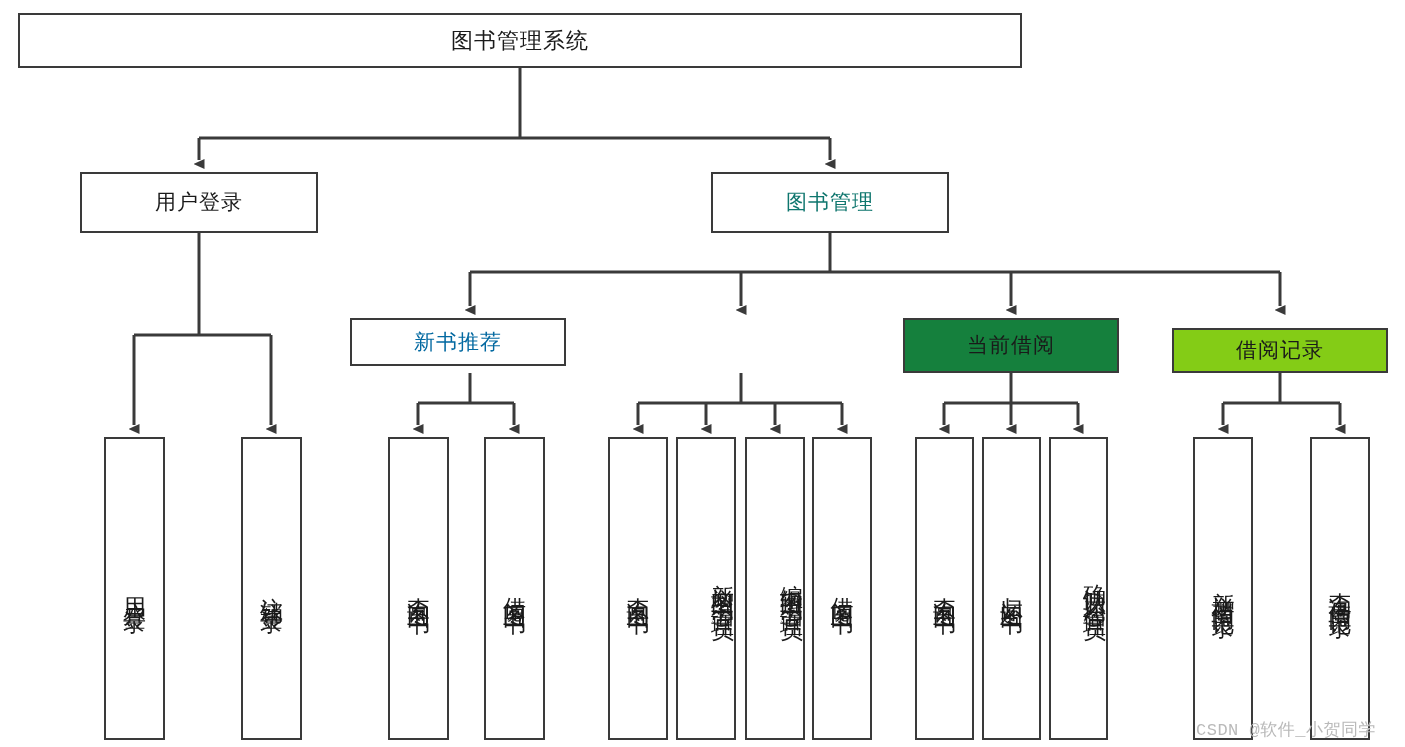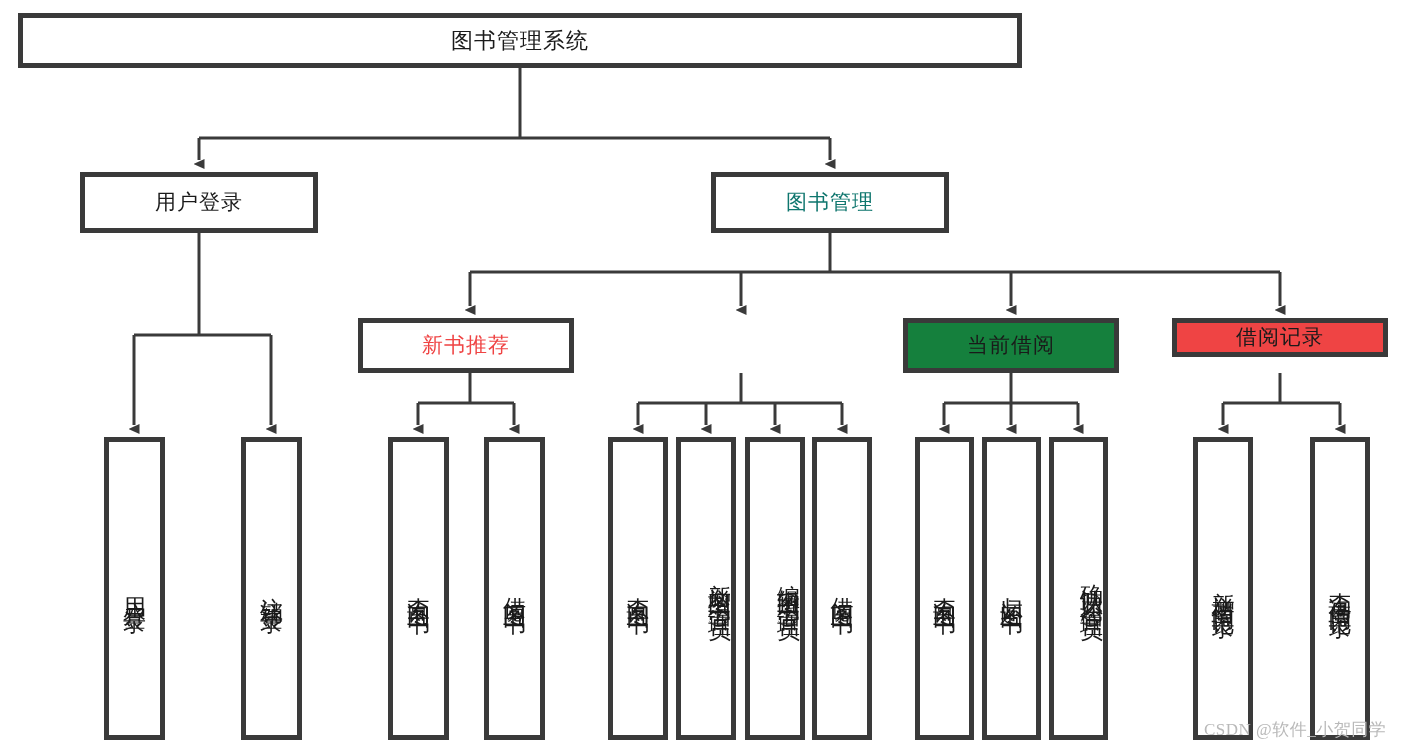--- a/index.html
+++ b/index.html
@@ -22,21 +22,21 @@
     position: absolute;
     left: 0;
     top: 0;
     width: 1405px;
     height: 747px;
     pointer-events: none;
   }
   .node {
     position: absolute;
     box-sizing: border-box;
-    border: 5px solid #6d28d9;
+    border: 2px solid #6d28d9;
     background: #ffffff;
     color: #1a1a1a;
     display: flex;
     align-items: center;
     justify-content: center;
     text-align: center;
     line-height: 1.18;
   }
   
   .node.h {
@@ -59,22 +59,21 @@
   .node.v.top {
     align-items: flex-start;
     justify-content: center;
   }
   .watermark {
     position: absolute;
     font-size: 17px;
     color: #b9b9b9;
     white-space: nowrap;
     letter-spacing: 0.5px;
-    font-family: Liberation Serif, serif;
-    padding-left: 8px;
+    font-family: Liberation Mono, monospace;
   }
 </style>
 </head>
 <body>
 
 <div id="canvas">
 
   <svg id="edges" viewBox="0 0 1405 747" width="1405" height="747">
     <defs>
       <marker id="arrow" markerWidth="10" markerHeight="11" refX="1" refY="5.5" orient="auto" markerUnits="userSpaceOnUse">
@@ -123,23 +122,23 @@
       <path d="M1223,403 L1223,425" marker-end="url(#arrow)"></path>
       <path d="M1340,403 L1340,425" marker-end="url(#arrow)"></path>
     </g>
   </svg>
 
   <div class="node h root" id="node-root" style="left: 18px; top: 13px; width: 1004px; height: 55px; border-color: rgb(58, 58, 58); background: rgb(255, 255, 255); color: rgb(26, 26, 26);">图书管理系统</div>
 
   <div class="node h" id="node-l2-0" style="left: 80px; top: 172px; width: 238px; height: 61px; border-color: rgb(58, 58, 58); background: rgb(255, 255, 255); color: rgb(26, 26, 26);">用户登录</div>
   <div class="node h" id="node-l2-1" style="left: 711px; top: 172px; width: 238px; height: 61px; border-color: rgb(58, 58, 58); background: rgb(255, 255, 255); color: #0f766e;">图书管理</div>
 
-  <div class="node h" id="node-l3-0" style="left: 358px; top: 318px; width: 216px; height: 55px; border-color: rgb(58, 58, 58); background: rgb(255, 255, 255); color: #ef4444;">新书推荐</div>
+  <div class="node h" id="node-l3-0" style="left: 350px; top: 318px; width: 216px; height: 48px; border-color: rgb(58, 58, 58); background: rgb(255, 255, 255); color: #0369a1;">新书推荐</div>
   <div class="node h" id="node-l3-2" style="left: 903px; top: 318px; width: 216px; height: 55px; border-color: rgb(58, 58, 58); background: #15803d; color: rgb(26, 26, 26);">当前借阅</div>
-  <div class="node h" id="node-l3-3" style="left: 1172px; top: 318px; width: 216px; height: 39px; border-color: rgb(58, 58, 58); background: #ef4444; color: rgb(26, 26, 26);">借阅记录</div>
+  <div class="node h" id="node-l3-3" style="left: 1172px; top: 328px; width: 216px; height: 45px; border-color: rgb(58, 58, 58); background: #84cc16; color: rgb(26, 26, 26);">借阅记录</div>
 
   <div class="node v" id="node-leaf-0" style="left: 104px; top: 437px; width: 61px; height: 303px; border-color: rgb(58, 58, 58); background: rgb(255, 255, 255); color: rgb(26, 26, 26);">用户登录</div>
   <div class="node v" id="node-leaf-1" style="left: 241px; top: 437px; width: 61px; height: 303px; border-color: rgb(58, 58, 58); background: rgb(255, 255, 255); color: rgb(26, 26, 26);">注销登录</div>
   <div class="node v" id="node-leaf-2" style="left: 388px; top: 437px; width: 61px; height: 303px; border-color: rgb(58, 58, 58); background: rgb(255, 255, 255); color: rgb(26, 26, 26);">查询图书</div>
   <div class="node v" id="node-leaf-3" style="left: 484px; top: 437px; width: 61px; height: 303px; border-color: rgb(58, 58, 58); background: rgb(255, 255, 255); color: rgb(26, 26, 26);">借阅图书</div>
   <div class="node v" id="node-leaf-4" style="left: 608px; top: 437px; width: 60px; height: 303px; border-color: rgb(58, 58, 58); background: rgb(255, 255, 255); color: rgb(26, 26, 26);">查询图书</div>
   <div class="node v top" id="node-leaf-5" style="left: 676px; top: 437px; width: 60px; height: 303px; border-color: rgb(58, 58, 58); background: rgb(255, 255, 255); color: rgb(26, 26, 26);">新增图书（管理员）</div>
   <div class="node v top" id="node-leaf-6" style="left: 745px; top: 437px; width: 60px; height: 303px; border-color: rgb(58, 58, 58); background: rgb(255, 255, 255); color: rgb(26, 26, 26);">编辑图书（管理员）</div>
   <div class="node v" id="node-leaf-7" style="left: 812px; top: 437px; width: 60px; height: 303px; border-color: rgb(58, 58, 58); background: rgb(255, 255, 255); color: rgb(26, 26, 26);">借阅图书</div>
   <div class="node v" id="node-leaf-8" style="left: 915px; top: 437px; width: 59px; height: 303px; border-color: rgb(58, 58, 58); background: rgb(255, 255, 255); color: rgb(26, 26, 26);">查询图书</div>

